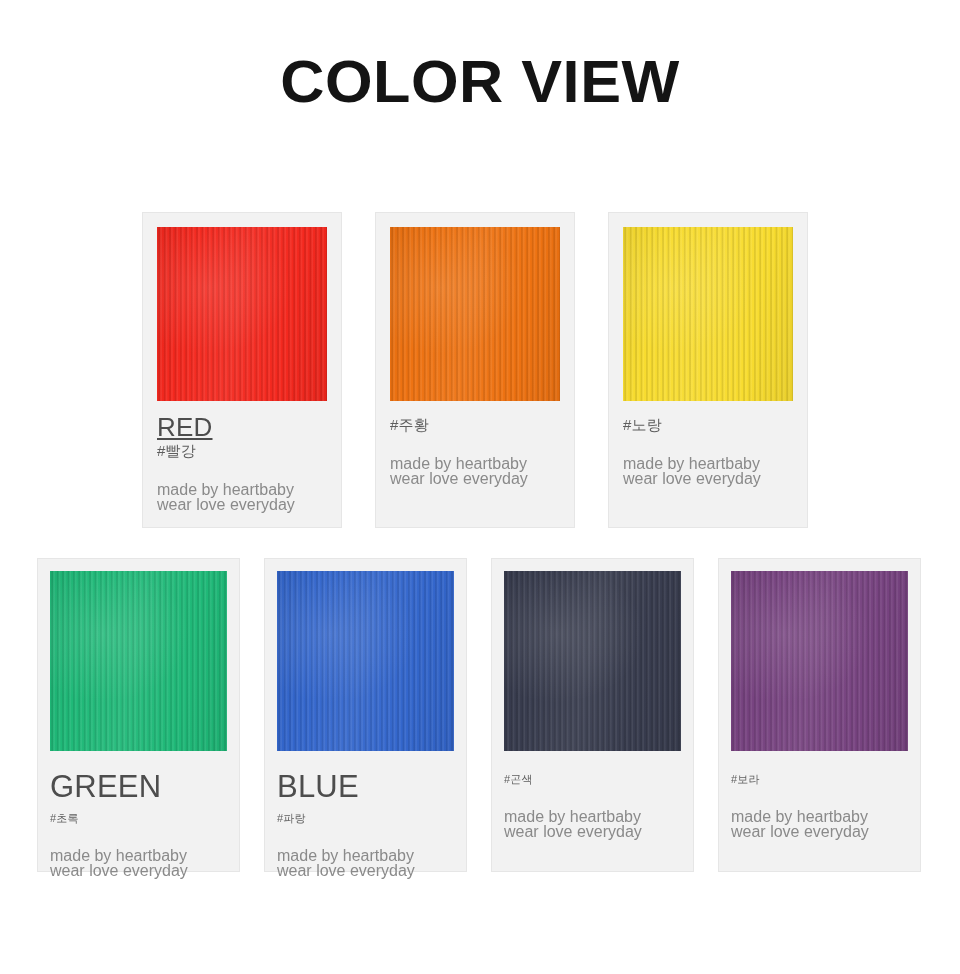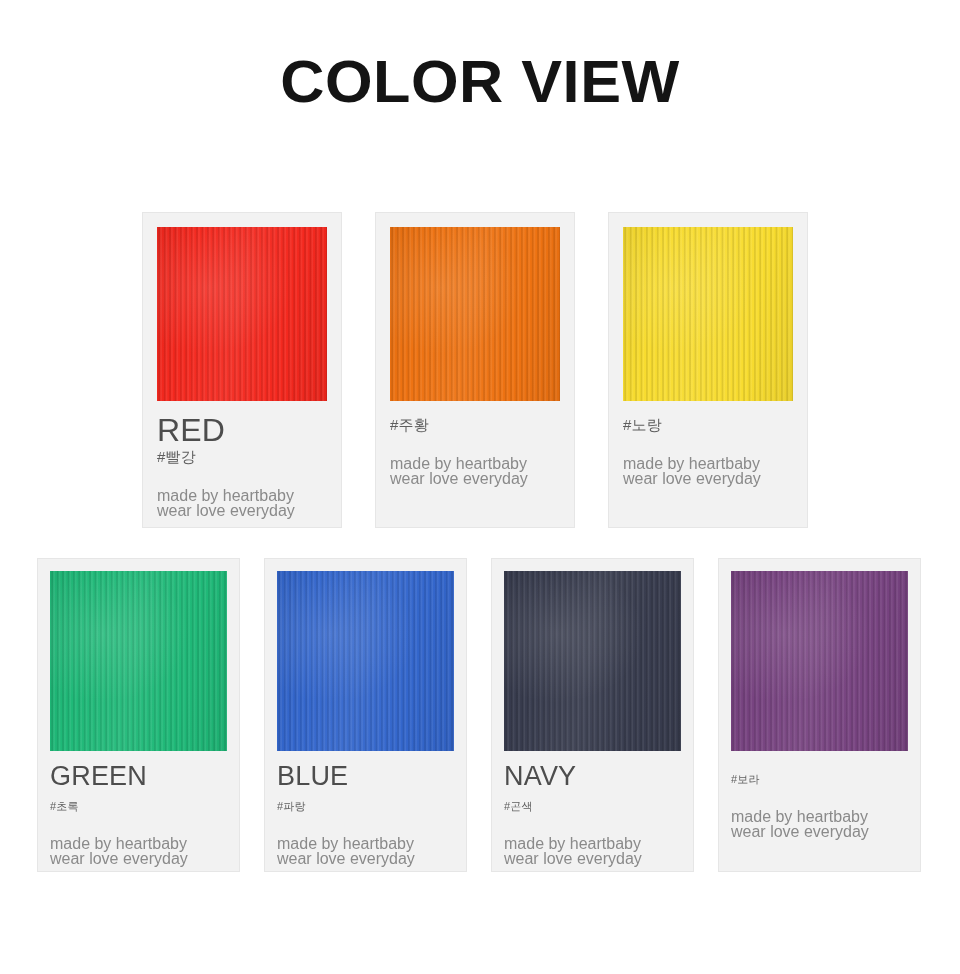--- a/index.html
+++ b/index.html
@@ -107,22 +107,22 @@
     position: relative;
   }
   .row-1 .card-text { padding-top: 13px; }
   .row-2 .card-text { padding-top: 12px; }
 
   .color-name {
     color: #4d4d4d;
     line-height: 1;
     letter-spacing: 0.2px;
   }
-  .row-1 .color-name { font-size: 32px; }
-  .row-2 .color-name { font-size: 27px; }
+  .row-1 .color-name { font-size: 26px; text-decoration: underline; }
+  .row-2 .color-name { font-size: 31px; margin-top: 8px; }
 
   .color-kr {
     color: #5e5e5e;
     line-height: 1;
     letter-spacing: 0.2px;
   }
   .row-1 .color-kr { font-size: 15px; margin-top: 3px; }
   .row-2 .color-kr { font-size: 11px; margin-top: 11px; }
 
   .caption {
@@ -223,21 +223,20 @@
     </div>
   </div>
 
   <div class="card">
     <div class="swatch">
       <div class="swatch-base" style="background: rgb(56, 60, 78);"></div>
       <div class="swatch-rib"></div>
       <div class="swatch-shade"></div>
     </div>
     <div class="card-text">
-      <div class="color-name">NAVY</div>
       <div class="color-kr">#곤색</div>
       <div class="caption">
         <div>made by heartbaby</div>
         <div>wear love everyday</div>
       </div>
     </div>
   </div>
 
   <div class="card">
     <div class="swatch">

